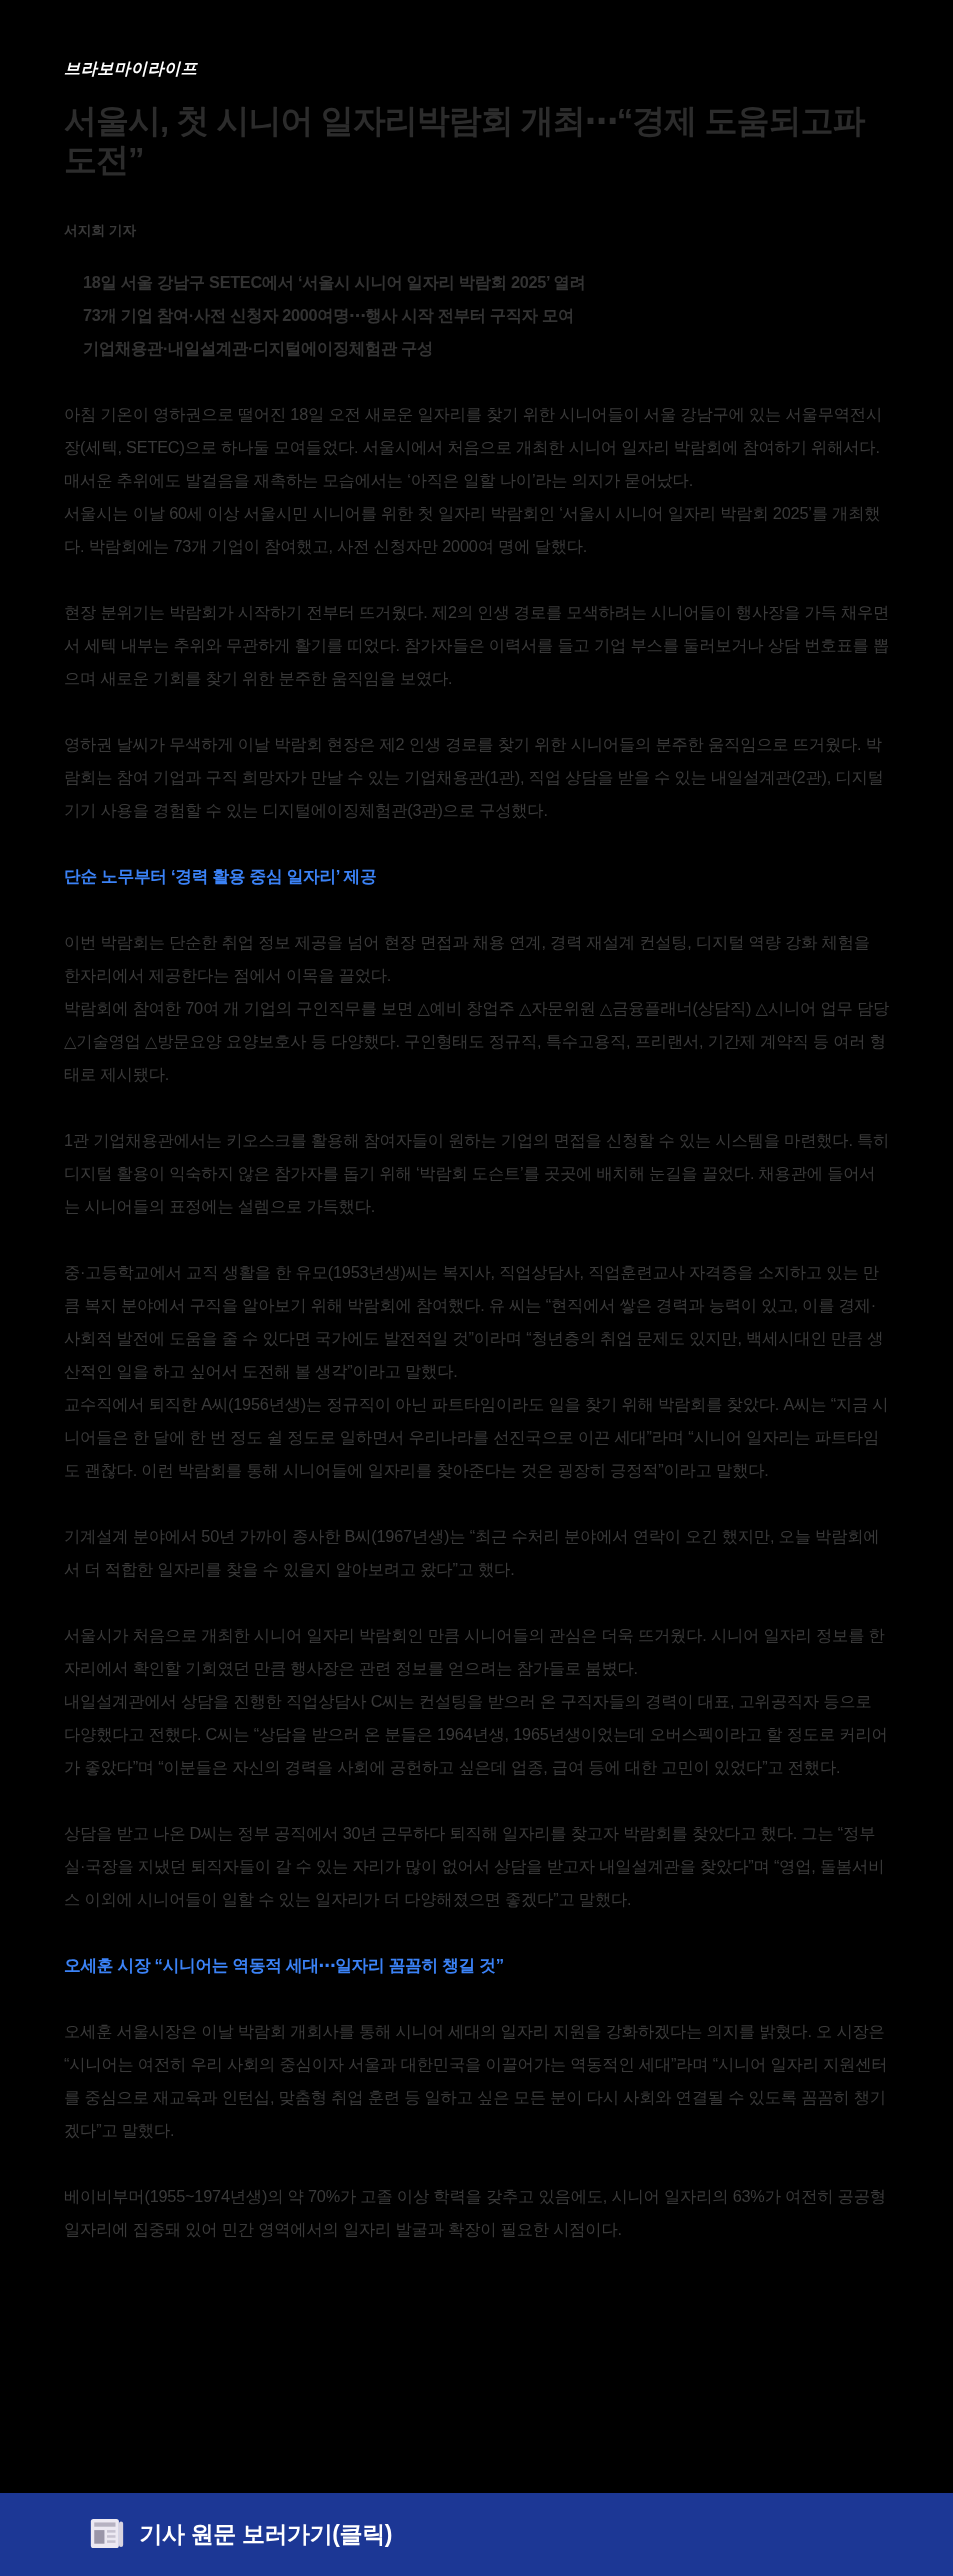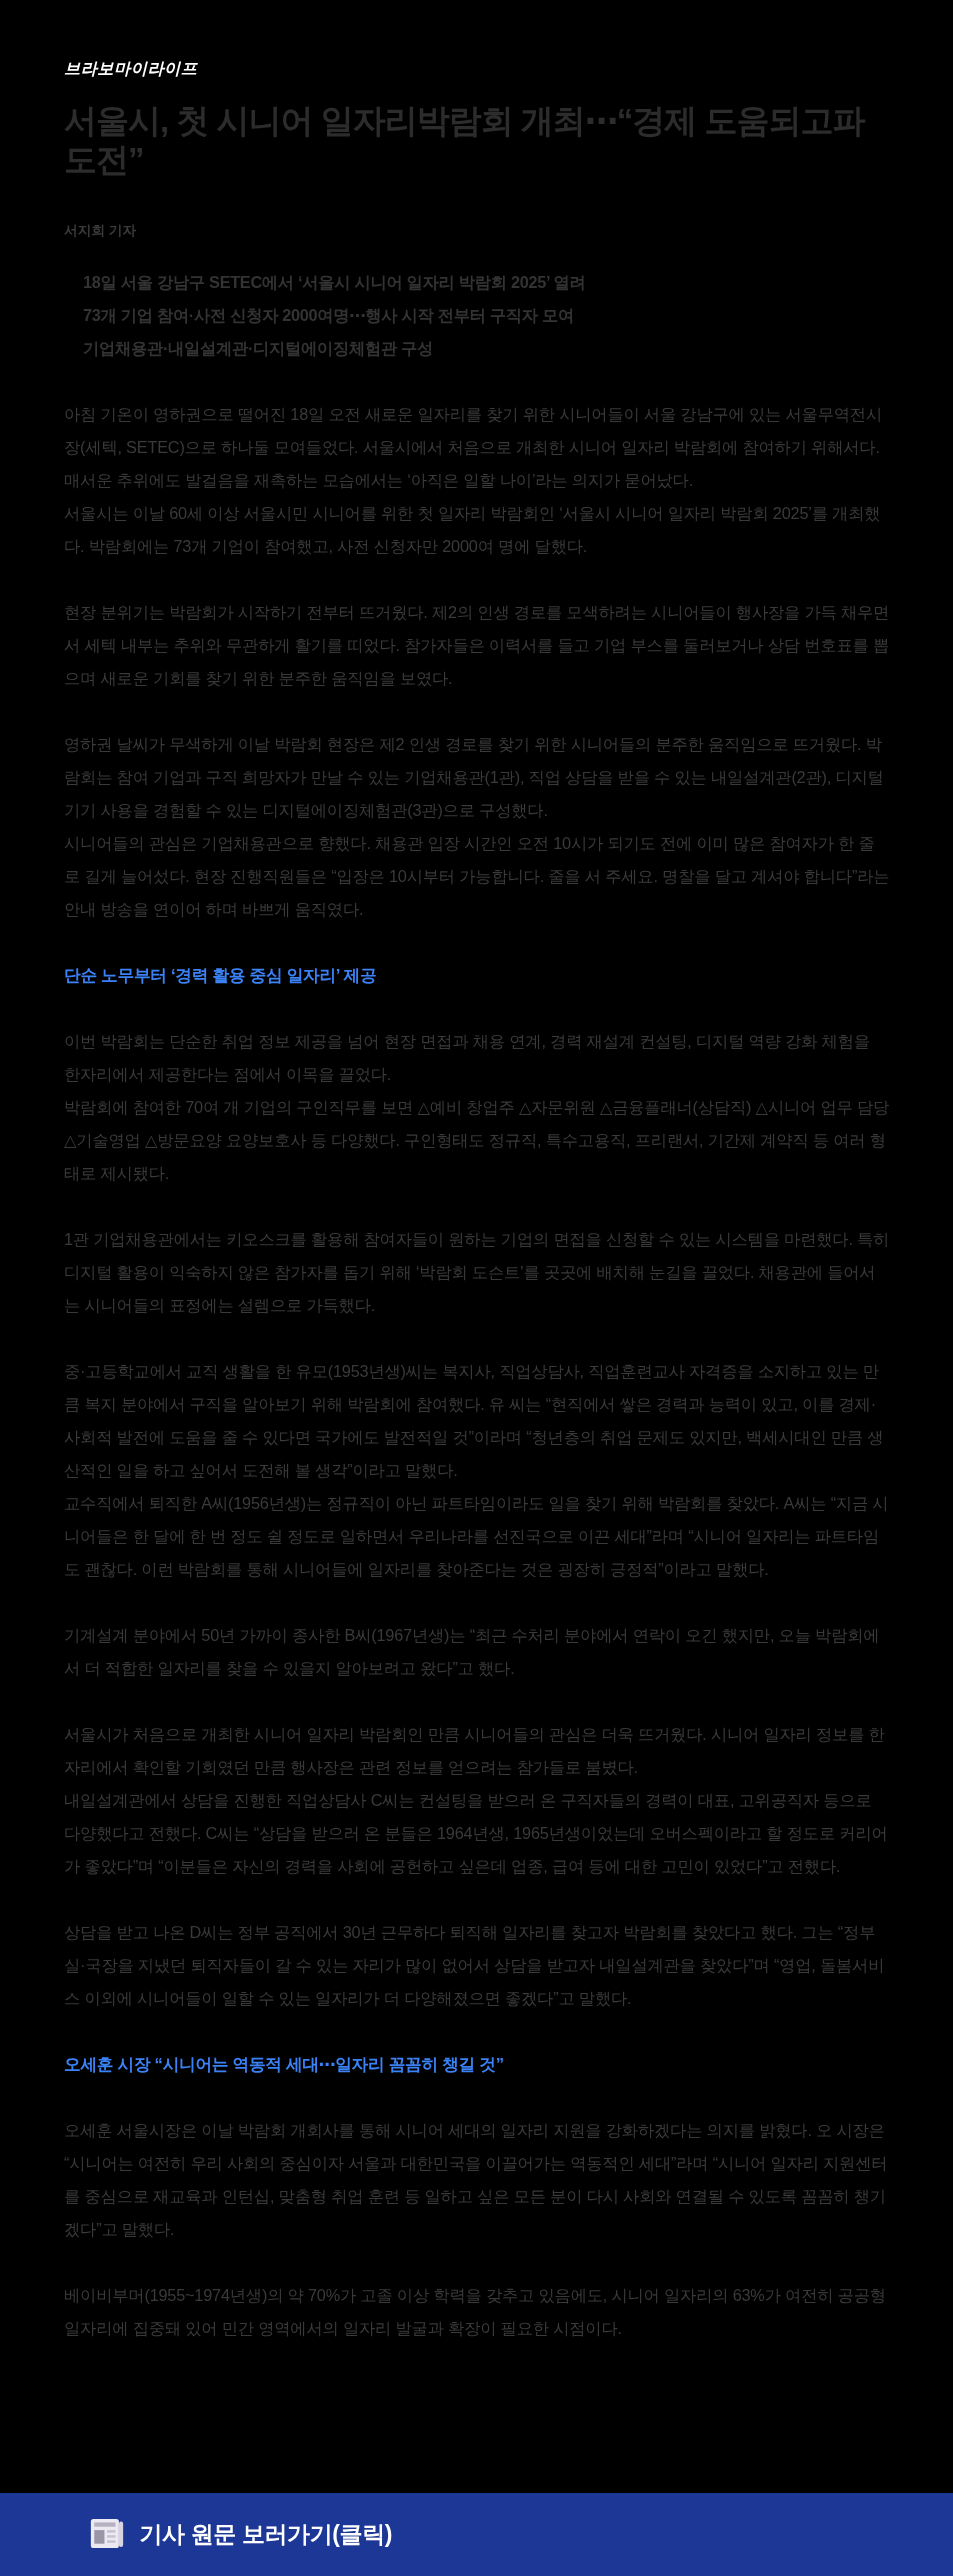--- a/index.html
+++ b/index.html
@@ -108,21 +108,20 @@
   <div class="article-body">
       <div class="block">
         <p class="para">아침 기온이 영하권으로 떨어진 18일 오전 새로운 일자리를 찾기 위한 시니어들이 서울 강남구에 있는 서울무역전시장(세텍, SETEC)으로 하나둘 모여들었다. 서울시에서 처음으로 개최한 시니어 일자리 박람회에 참여하기 위해서다. 매서운 추위에도 발걸음을 재촉하는 모습에서는 ‘아직은 일할 나이’라는 의지가 묻어났다.</p>
         <p class="para">서울시는 이날 60세 이상 서울시민 시니어를 위한 첫 일자리 박람회인 ‘서울시 시니어 일자리 박람회 2025’를 개최했다. 박람회에는 73개 기업이 참여했고, 사전 신청자만 2000여 명에 달했다.</p>
       </div>
       <div class="block">
         <p class="para">현장 분위기는 박람회가 시작하기 전부터 뜨거웠다. 제2의 인생 경로를 모색하려는 시니어들이 행사장을 가득 채우면서 세텍 내부는 추위와 무관하게 활기를 띠었다. 참가자들은 이력서를 들고 기업 부스를 둘러보거나 상담 번호표를 뽑으며 새로운 기회를 찾기 위한 분주한 움직임을 보였다.</p>
       </div>
       <div class="block">
         <p class="para">영하권 날씨가 무색하게 이날 박람회 현장은 제2 인생 경로를 찾기 위한 시니어들의 분주한 움직임으로 뜨거웠다. 박람회는 참여 기업과 구직 희망자가 만날 수 있는 기업채용관(1관), 직업 상담을 받을 수 있는 내일설계관(2관), 디지털기기 사용을 경험할 수 있는 디지털에이징체험관(3관)으로 구성했다.</p>
-        <p class="para">시니어들의 관심은 기업채용관으로 향했다. 채용관 입장 시간인 오전 10시가 되기도 전에 이미 많은 참여자가 한 줄로 길게 늘어섰다. 현장 진행직원들은 “입장은 10시부터 가능합니다. 줄을 서 주세요. 명찰을 달고 계셔야 합니다”라는 안내 방송을 연이어 하며 바쁘게 움직였다.</p>
       </div>
       <h2 class="section-heading">단순 노무부터 ‘경력 활용 중심 일자리’ 제공</h2>
       <div class="block">
         <p class="para">이번 박람회는 단순한 취업 정보 제공을 넘어 현장 면접과 채용 연계, 경력 재설계 컨설팅, 디지털 역량 강화 체험을 한자리에서 제공한다는 점에서 이목을 끌었다.</p>
         <p class="para">박람회에 참여한 70여 개 기업의 구인직무를 보면 △예비 창업주 △자문위원 △금융플래너(상담직) △시니어 업무 담당 △기술영업 △방문요양 요양보호사 등 다양했다. 구인형태도 정규직, 특수고용직, 프리랜서, 기간제 계약직 등 여러 형태로 제시됐다.</p>
       </div>
       <div class="block">
         <p class="para">1관 기업채용관에서는 키오스크를 활용해 참여자들이 원하는 기업의 면접을 신청할 수 있는 시스템을 마련했다. 특히 디지털 활용이 익숙하지 않은 참가자를 돕기 위해 ‘박람회 도슨트’를 곳곳에 배치해 눈길을 끌었다. 채용관에 들어서는 시니어들의 표정에는 설렘으로 가득했다.</p>
       </div>
       <div class="block">

